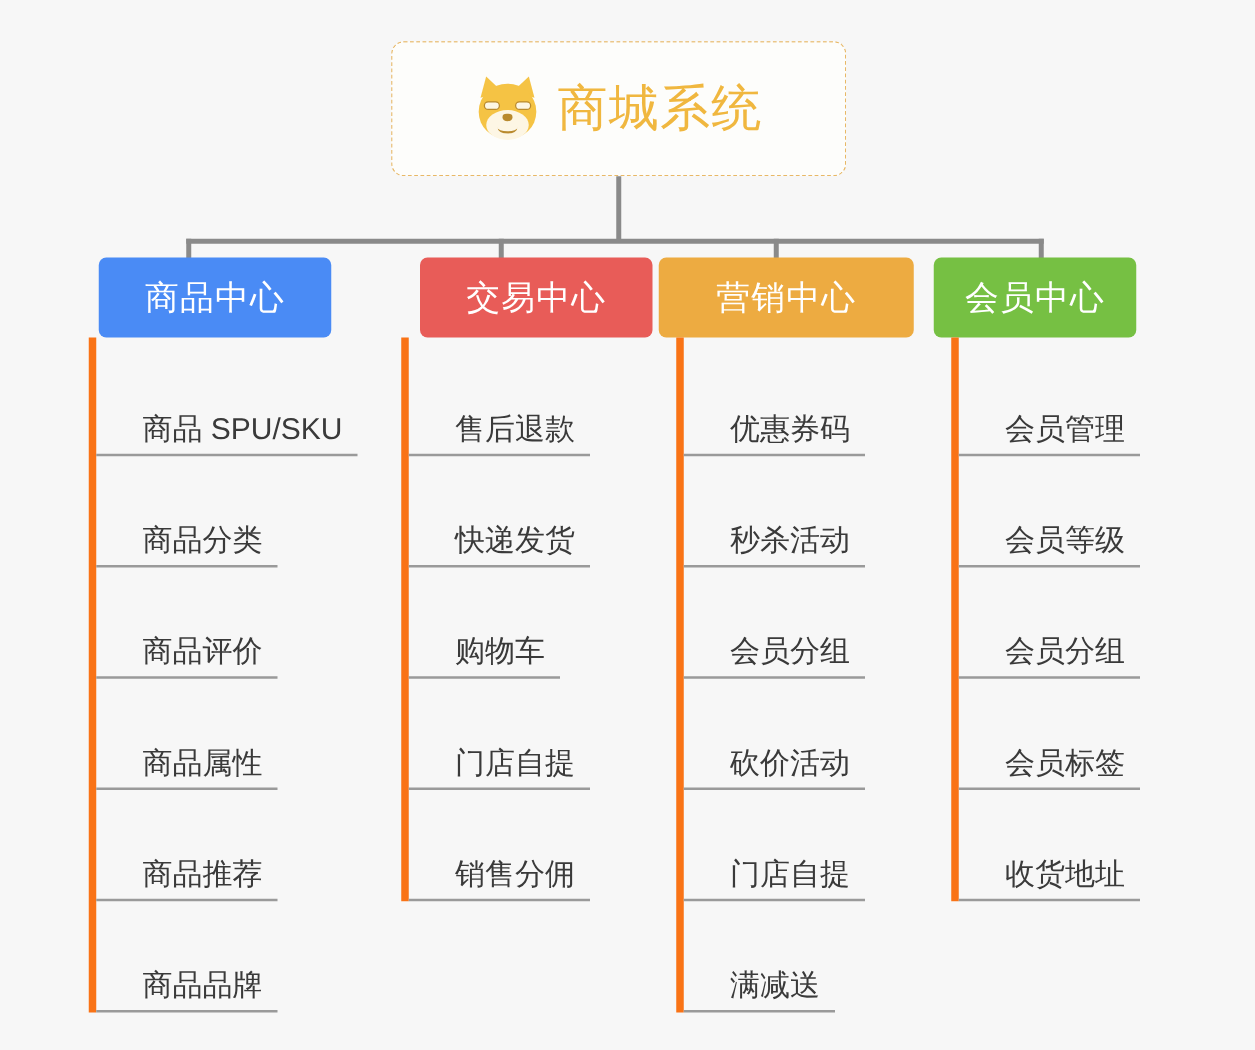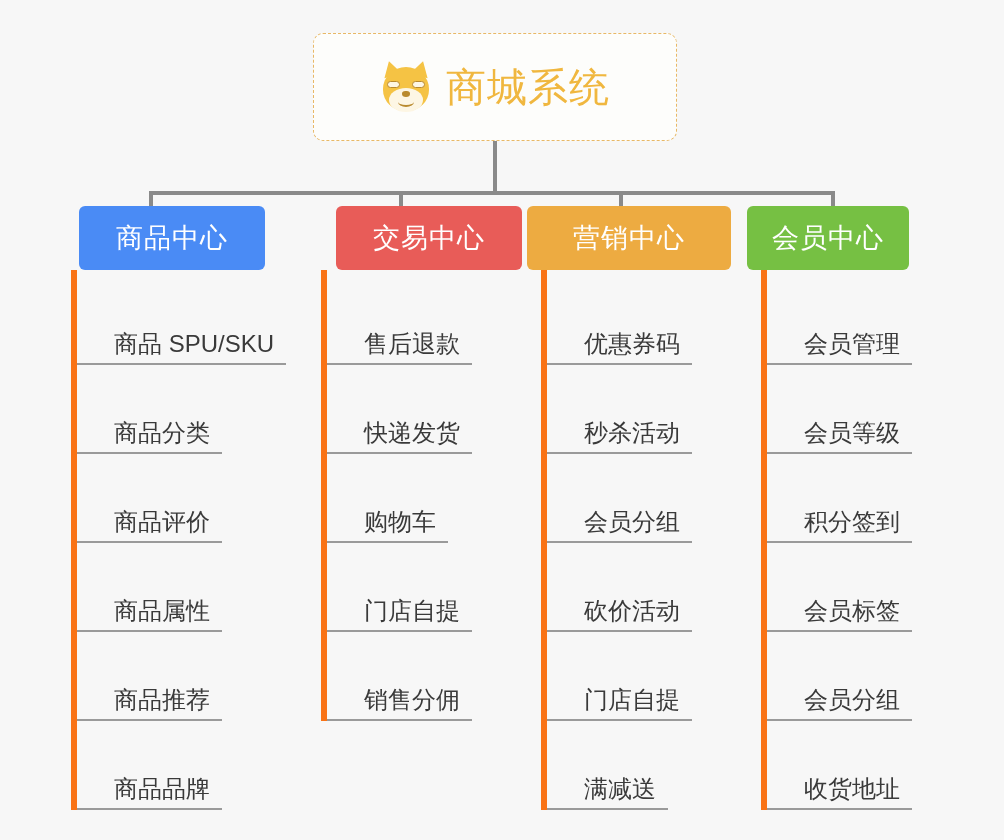--- a/index.html
+++ b/index.html
@@ -287,27 +287,24 @@
       <span>会员中心</span>
     </div>
     <div class="children">
       <div class="child-row">
           <span class="child-underline"><span class="child-label">会员管理</span></span>
         </div>
       <div class="child-row">
           <span class="child-underline"><span class="child-label">会员等级</span></span>
         </div>
       <div class="child-row">
-          <span class="child-underline"><span class="child-label">积分签到</span></span>
+          <span class="child-underline"><span class="child-label">会员分组</span></span>
         </div>
       <div class="child-row">
           <span class="child-underline"><span class="child-label">会员标签</span></span>
         </div>
       <div class="child-row">
-          <span class="child-underline"><span class="child-label">会员分组</span></span>
-        </div>
-      <div class="child-row">
           <span class="child-underline"><span class="child-label">收货地址</span></span>
         </div>
     </div>
   </div>
 
 </div>
 
 </body></html>

